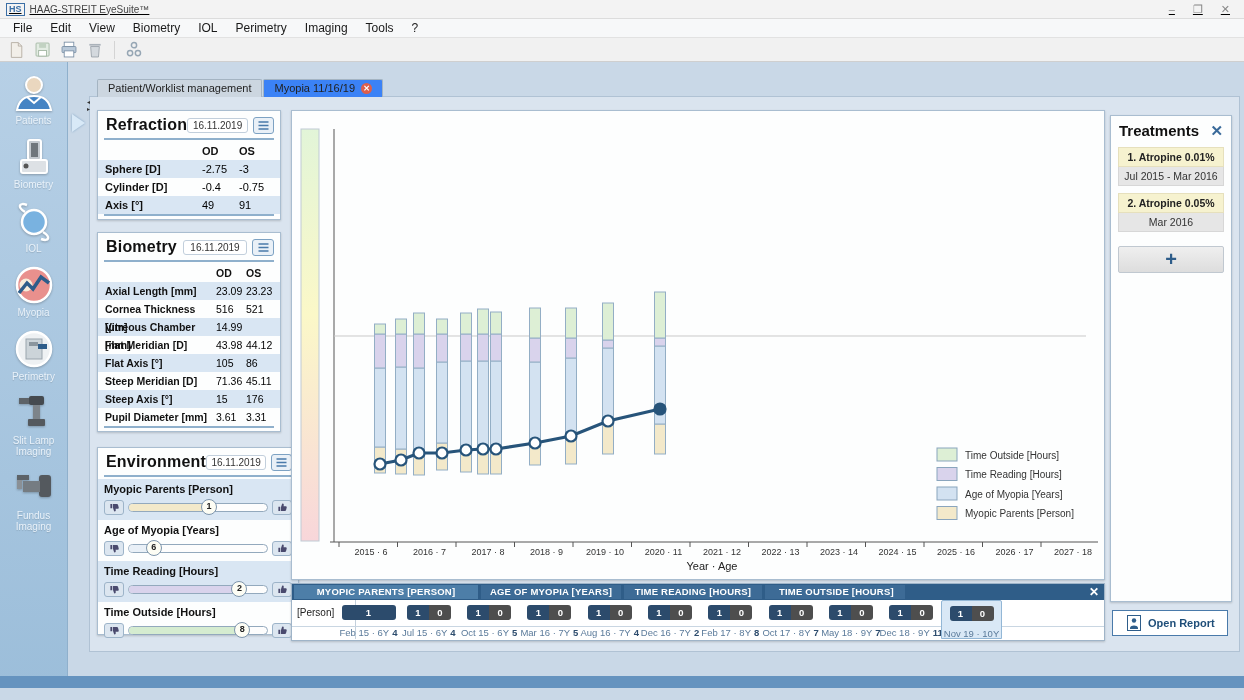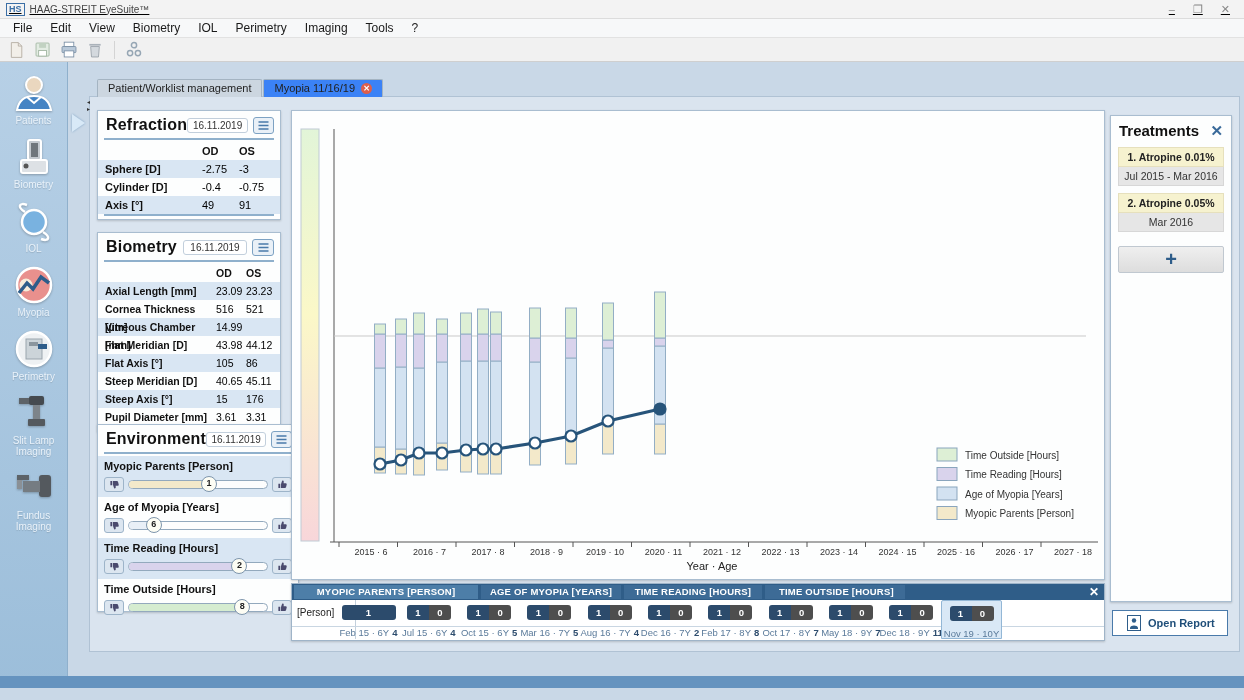--- a/index.html
+++ b/index.html
@@ -294,38 +294,38 @@
             <span class="t-od">43.98</span>
             <span class="t-os">44.12</span>
           </div>
           <div class="t-row alt">
             <span class="t-label">Flat Axis [°]</span>
             <span class="t-od">105</span>
             <span class="t-os">86</span>
           </div>
           <div class="t-row">
             <span class="t-label">Steep Meridian [D]</span>
-            <span class="t-od">40.65</span>
+            <span class="t-od">71.36</span>
             <span class="t-os">45.11</span>
           </div>
           <div class="t-row alt">
             <span class="t-label">Steep Axis [°]</span>
             <span class="t-od">15</span>
             <span class="t-os">176</span>
           </div>
           <div class="t-row">
             <span class="t-label">Pupil Diameter [mm]</span>
             <span class="t-od">3.61</span>
             <span class="t-os">3.31</span>
           </div>
         </div>
       <div class="bottom-rule"></div>
     </div>
 
-    <div class="panel env" style="left:29px; top:362px; width:202px; height:188px;">
+    <div class="panel env" style="left:29px; top:385px; width:202px; height:188px;">
       <div class="panel-head">
         <span class="panel-title">Environment</span>
         <span class="date-box">16.11.2019</span>
         <span class="menu-btn">
           <svg width="13" height="11" viewBox="0 0 13 11">
               <path d="M1.5 2h10M1.5 5.5h10M1.5 9h10" stroke="#4a7aaa" stroke-width="1.6"></path>
             </svg>
         </span>
       </div>
       <div class="head-rule"></div>

